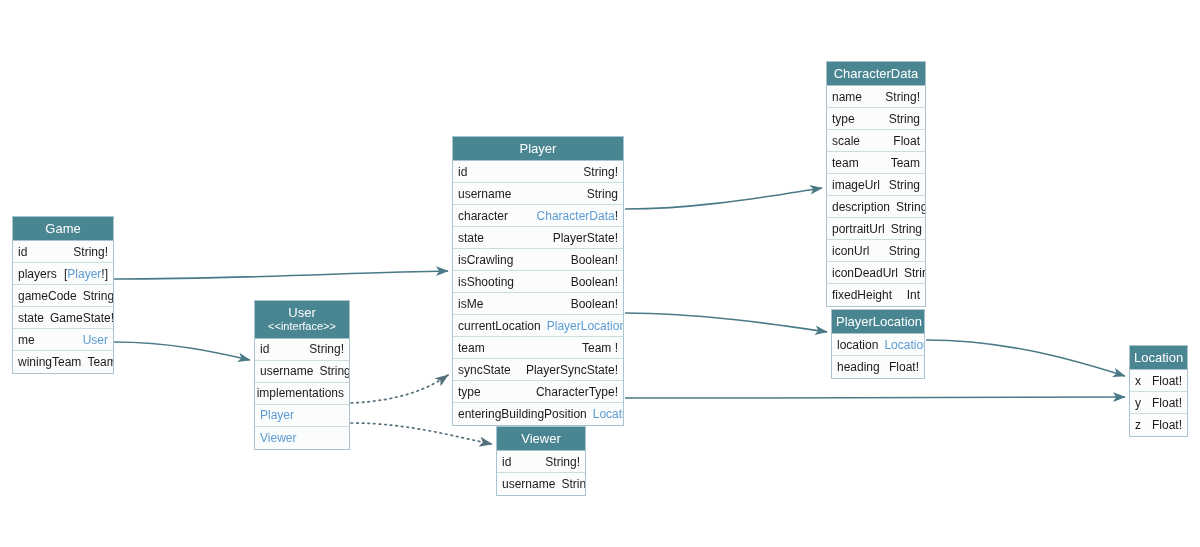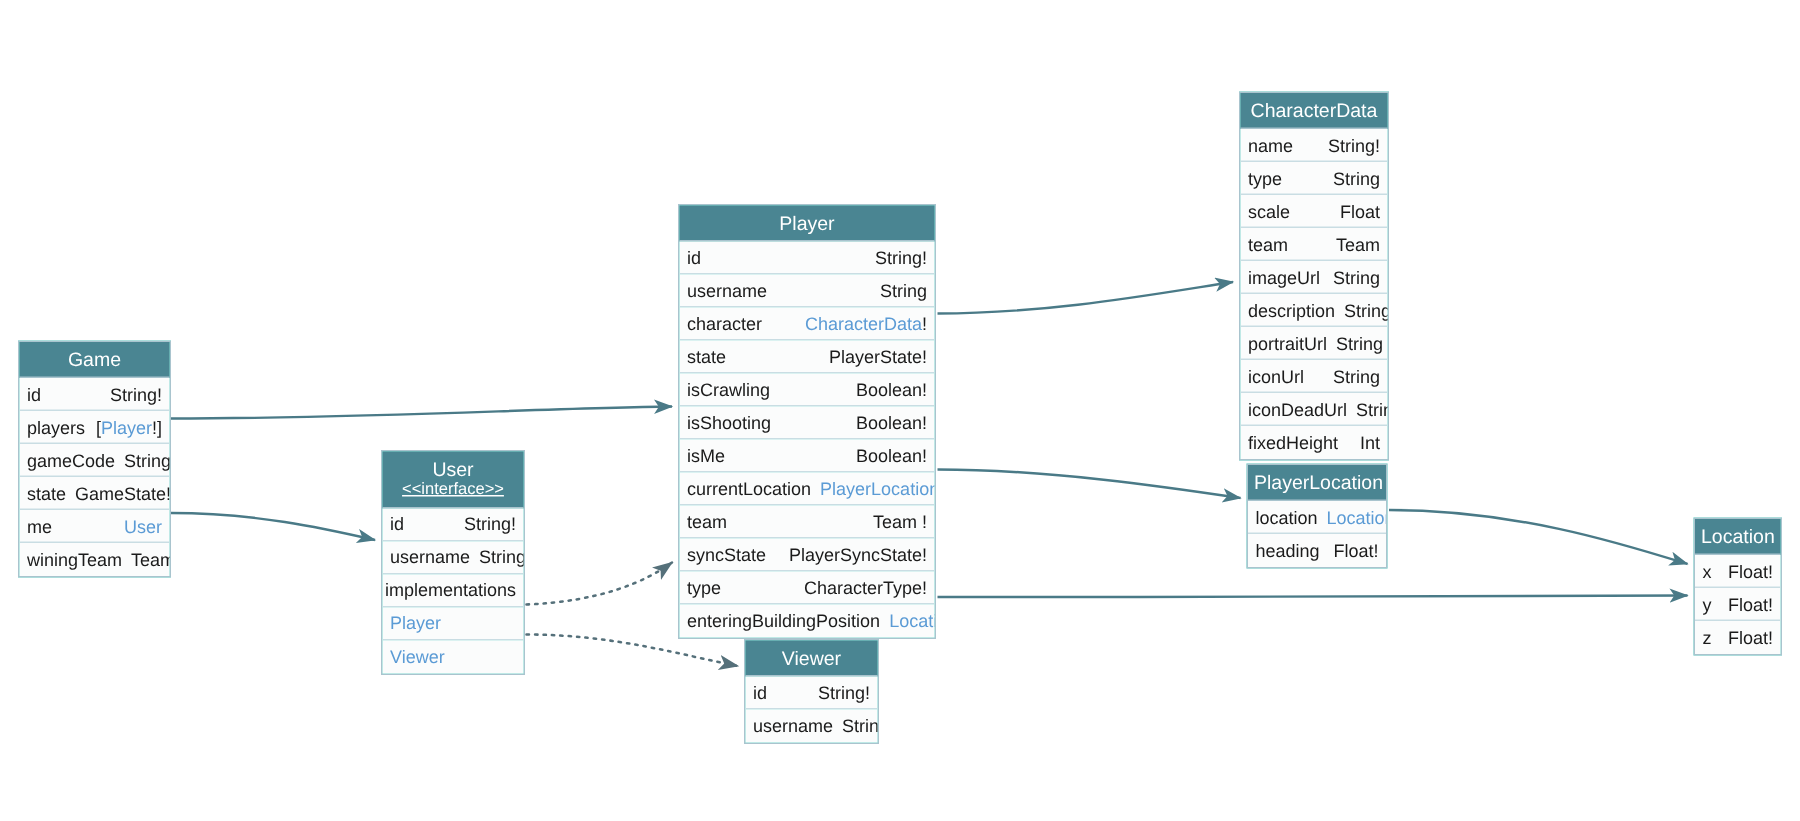--- a/index.html
+++ b/index.html
@@ -43,21 +43,20 @@
     box-sizing: border-box;
     border-bottom: 1px solid #a9c4ce;
     white-space: nowrap;
     overflow: hidden;
   }
   .node-header .stereo {
     display: block;
     font-size: 11px;
     line-height: 1.15;
     margin-top: 1px;
-    text-decoration: underline;
   }
   .row {
     display: flex;
     align-items: center;
     justify-content: space-between;
     box-sizing: border-box;
     height: 22px;
     padding: 0 5px;
     border-bottom: 1px solid #c9dde3;
     background: #fbfcfc;
@@ -107,21 +106,21 @@
 
     <path d="M625,398 C800,398 1000,398 1125,397" fill="none" stroke="#4a7a87" stroke-width="1.6" marker-end="url(#arrow)"></path>
 
     <path d="M926,340 C1010,340 1080,362 1125,376" fill="none" stroke="#4a7a87" stroke-width="1.6" marker-end="url(#arrow)"></path>
 
     <path d="M351,403 C400,401 430,388 448,375" fill="none" stroke="#55707a" stroke-width="1.7" stroke-dasharray="1.6 4" stroke-linecap="round" marker-end="url(#arrowdot)"></path>
 
     <path d="M351,423 C410,423 455,437 492,444" fill="none" stroke="#55707a" stroke-width="1.7" stroke-dasharray="1.6 4" stroke-linecap="round" marker-end="url(#arrowdot)"></path>
   </svg>
 
-  <div class="node" style="left: 12px; top: 227px; width: 102px;">
+  <div class="node" style="left: 12px; top: 216px; width: 102px;">
     <div class="node-header">Game</div>
     <div class="node-rows">
         <div class="row">
           <span class="fname">id</span>
           <span class="ftype nowrap">String!</span>
         </div>
         <div class="row">
           <span class="fname">players</span>
           <span class="ftype nowrap">[<span class="link">Player</span>!]</span>
         </div>

